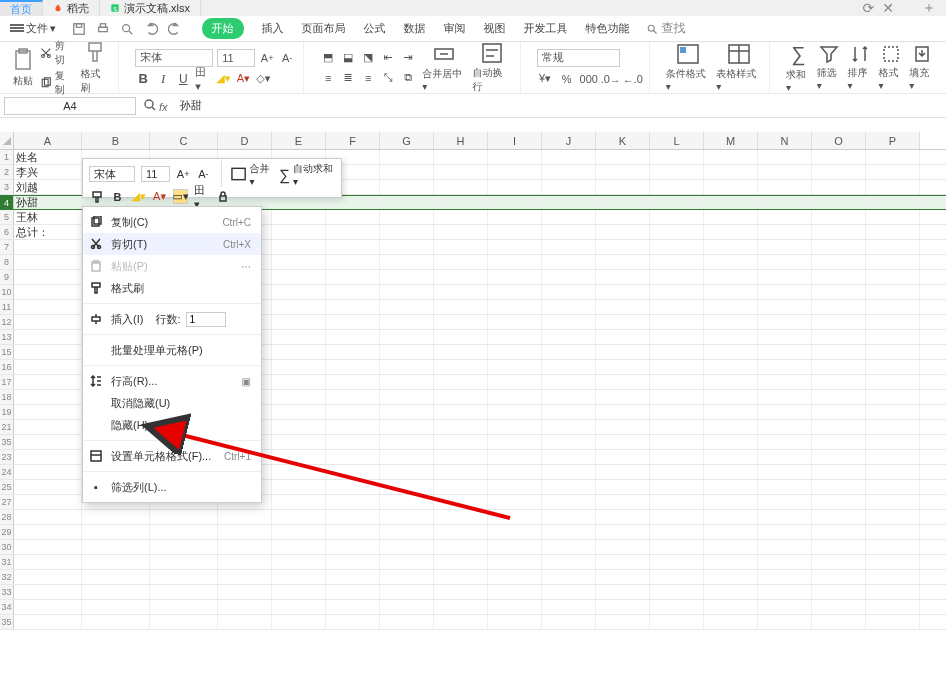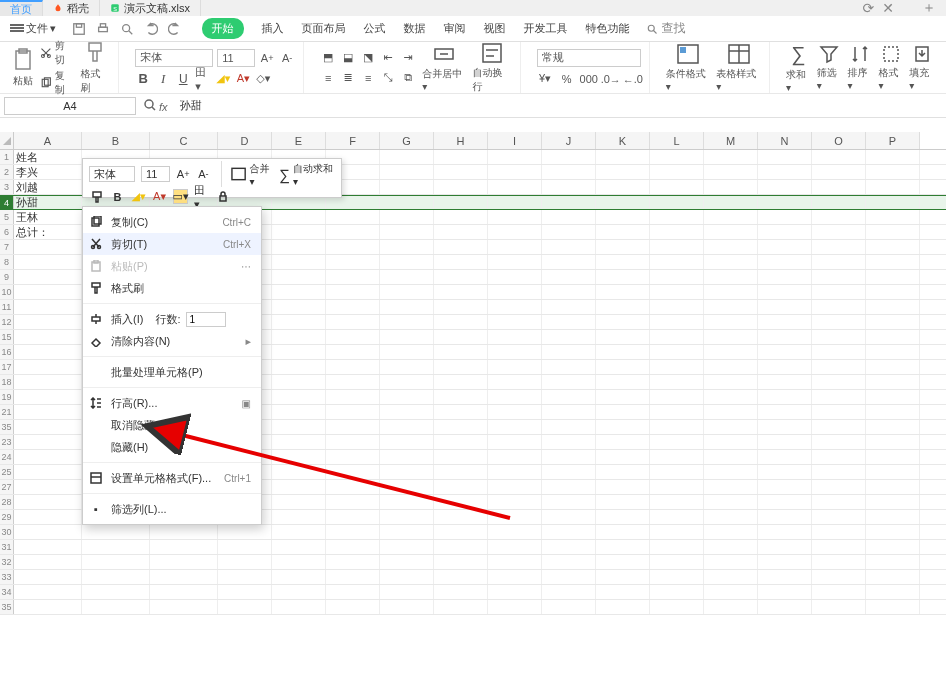--- a/index.html
+++ b/index.html
@@ -251,21 +251,21 @@
     <div class="bigbtn">
       <svg width="22" height="22" viewBox="0 0 22 22">
           <rect x="2" y="2" width="18" height="18"></rect>
           <path d="M5 8h12M5 14h8"></path>
         </svg>
       <span class="lbl">自动换行</span>
     </div>
   </div>
   <div class="ribgrp">
     <div class="numfmt">
-      <div class="combo" style="width:104px;">
+      <div class="combo" style="width:83px;">
           <span>常规</span>
         </div>
       <div class="numrow">
         <span class="tinyb">¥▾</span>
         <span class="tinyb">%</span>
         <span class="tinyb">000</span>
         <span class="tinyb">.0→</span>
         <span class="tinyb">←.0</span>
       </div>
     </div>
@@ -578,20 +578,39 @@
         <div class="cell" style="width: 54px;"></div>
         <div class="cell" style="width: 54px;"></div>
         <div class="cell" style="width: 54px;"></div>
         <div class="cell" style="width: 54px;"></div>
         <div class="cell" style="width: 54px;"></div>
         <div class="cell" style="width: 54px;"></div>
         <div class="cell" style="width: 54px;"></div>
         <div class="cell" style="width: 54px;"></div>
       </div>
       <div class="row">
+        <div class="rowh">13</div>
+        <div class="cell" style="width: 68px;"></div>
+        <div class="cell" style="width: 68px;"></div>
+        <div class="cell" style="width: 68px;"></div>
+        <div class="cell" style="width: 54px;"></div>
+        <div class="cell" style="width: 54px;"></div>
+        <div class="cell" style="width: 54px;"></div>
+        <div class="cell" style="width: 54px;"></div>
+        <div class="cell" style="width: 54px;"></div>
+        <div class="cell" style="width: 54px;"></div>
+        <div class="cell" style="width: 54px;"></div>
+        <div class="cell" style="width: 54px;"></div>
+        <div class="cell" style="width: 54px;"></div>
+        <div class="cell" style="width: 54px;"></div>
+        <div class="cell" style="width: 54px;"></div>
+        <div class="cell" style="width: 54px;"></div>
+        <div class="cell" style="width: 54px;"></div>
+      </div>
+      <div class="row">
         <div class="rowh">15</div>
         <div class="cell" style="width: 68px;"></div>
         <div class="cell" style="width: 68px;"></div>
         <div class="cell" style="width: 68px;"></div>
         <div class="cell" style="width: 54px;"></div>
         <div class="cell" style="width: 54px;"></div>
         <div class="cell" style="width: 54px;"></div>
         <div class="cell" style="width: 54px;"></div>
         <div class="cell" style="width: 54px;"></div>
         <div class="cell" style="width: 54px;"></div>
@@ -1037,29 +1056,20 @@
       <span class="mic">
         <svg width="12" height="12" viewBox="0 0 12 12">
           <rect x="2" y="4" width="8" height="4"></rect>
           <path d="M6 1v3M6 11v-3"></path>
         </svg>
       </span>
       <span>插入(I)</span>
       <span style="margin-left:12px;">行数:</span>
       <input value="1" style="">
     </div>
-  <div class="mi">
-      <span class="mic">
-        <svg width="12" height="12" viewBox="0 0 12 12">
-          <path d="M2 8l4-4 4 4-4 4z"></path>
-        </svg>
-      </span>
-      <span>清除内容(N)</span>
-      <span class="arrow">▸</span>
-    </div>
   <div class="sep"></div>
   <div class="mi">
       <span>批量处理单元格(P)</span>
     </div>
   <div class="sep"></div>
   <div class="mi">
       <span class="mic">
         <svg width="12" height="12" viewBox="0 0 12 12">
           <path d="M3 2v8M1 3l2-2 2 2M1 9l2 2 2-2M7 2h4M7 6h4M7 10h4"></path>
         </svg>

